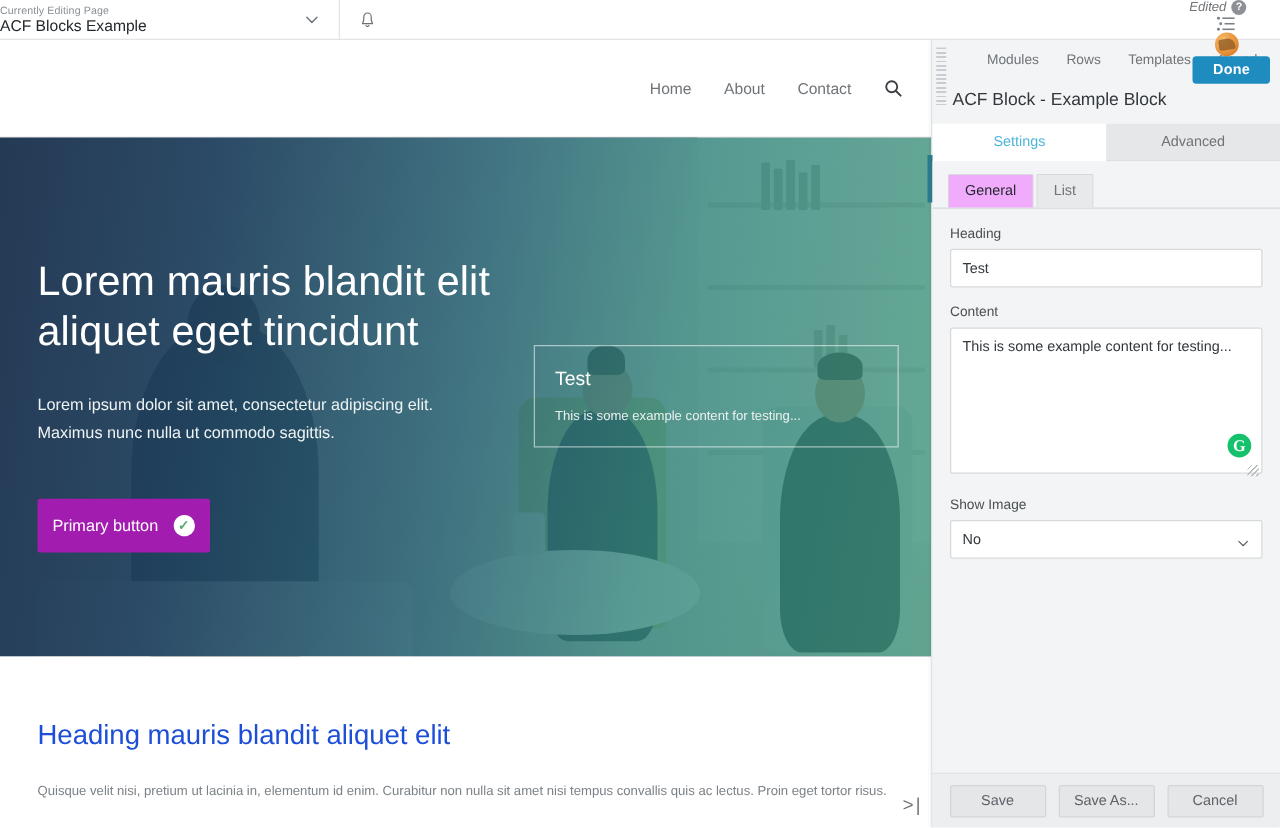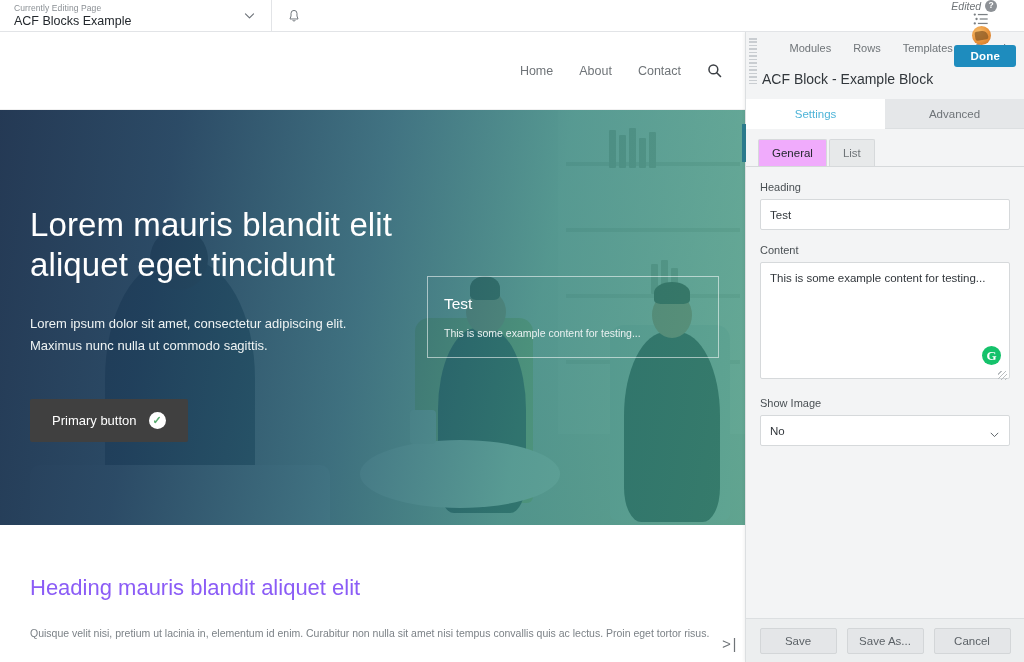--- a/index.html
+++ b/index.html
@@ -11,21 +11,21 @@
   .app { position: relative; width: 1024px; height: 662px; }
 
   
   .adminbar {
     position: absolute; top: 0; left: 0; width: 1024px; height: 32px;
     background: #fff; border-bottom: 1px solid #e2e4e7;
     display: flex; align-items: center; z-index: 40;
   }
   .ab-editing {
     display: flex; flex-direction: column; justify-content: center;
-    padding-left: 14px; height: 32px; width: 228px;
+    height: 32px; width: 228px;
   }
   .ab-editing-label { font-size: 8.5px; color: #8a8f94; line-height: 11px; letter-spacing: .1px; }
   .ab-editing-title { font-size: 12.5px; color: #23282d; line-height: 14px; font-weight: 400; }
   .ab-caret {
     width: 44px; height: 32px; display: flex; align-items: center; justify-content: center;
     border-right: 1px solid #e2e4e7; color: #6c7278;
   }
   .ab-bell { width: 44px; height: 32px; display: flex; align-items: center; justify-content: center; color: #6c7278; }
   .ab-spacer { flex: 1; }
   .ab-right { display: flex; align-items: center; height: 32px; padding-right: 8px; gap: 0; flex-direction: column; }
@@ -107,38 +107,38 @@
   .hero-h1 {
     font-size: 33px; line-height: 40px; color: #fff; font-weight: 400;
     max-width: 420px; letter-spacing: .1px;
   }
   .hero-p {
     margin-top: 28px; font-size: 13px; line-height: 22px; color: #eef3f3;
     max-width: 365px;
   }
   .hero-btn {
     margin-top: 42px; display: inline-flex; align-items: center; gap: 12px;
-    background: #404040; color: #fff; font-size: 13px; padding: 13px 22px;
+    background: #a21caf; color: #fff; font-size: 13px; padding: 13px 12px;
     border: none; border-radius: 2px; cursor: pointer;
   }
   .check-ico {
     width: 17px; height: 17px; border-radius: 50%; background: #fff; color: #57ab6f;
     display: flex; align-items: center; justify-content: center; font-size: 11px; font-weight: 700;
   }
   
   .acf-block {
     position: absolute; z-index: 4; left: 427px; top: 166px; width: 292px; height: 82px;
     border: 1px solid rgba(255,255,255,0.55); padding: 17px 0 0 16px;
   }
   .acf-block-title { font-size: 15.5px; color: #fff; line-height: 20px; font-weight: 400; }
   .acf-block-text { margin-top: 12px; font-size: 10.5px; color: #eaf1f1; line-height: 14px; }
 
   
   .below { padding: 48px 30px 0 30px; background: #fff; height: 137px; }
-  .below-h2 { font-size: 22px; color: #8b5cf6; font-weight: 400; line-height: 30px; }
+  .below-h2 { font-size: 22px; color: #1d4ed8; font-weight: 400; line-height: 30px; }
   .below-p { margin-top: 22px; font-size: 10.5px; color: #7c8287; line-height: 16px; }
 
   .collapse-ico {
     position: absolute; right: 10px; bottom: 8px; z-index: 8;
     font-size: 15px; color: #6f7478; letter-spacing: -1px; cursor: pointer;
     font-family: "Liberation Mono", monospace;
   }
 
   
   .panel {

